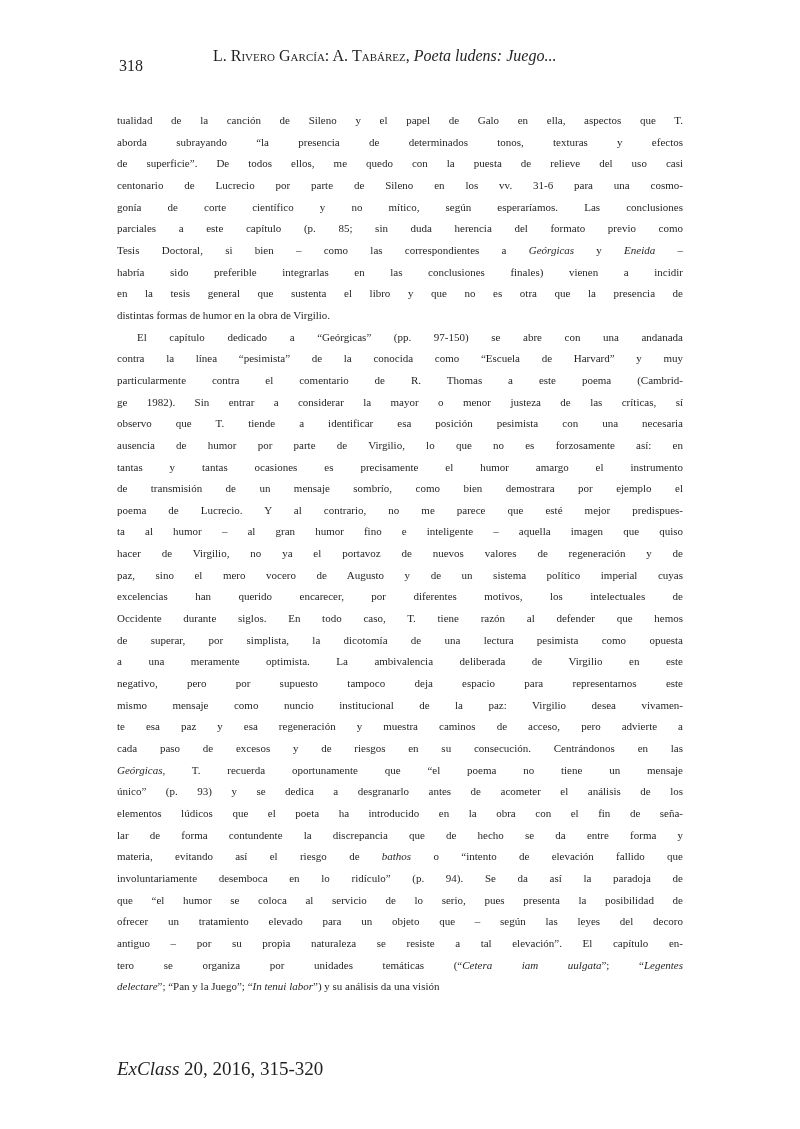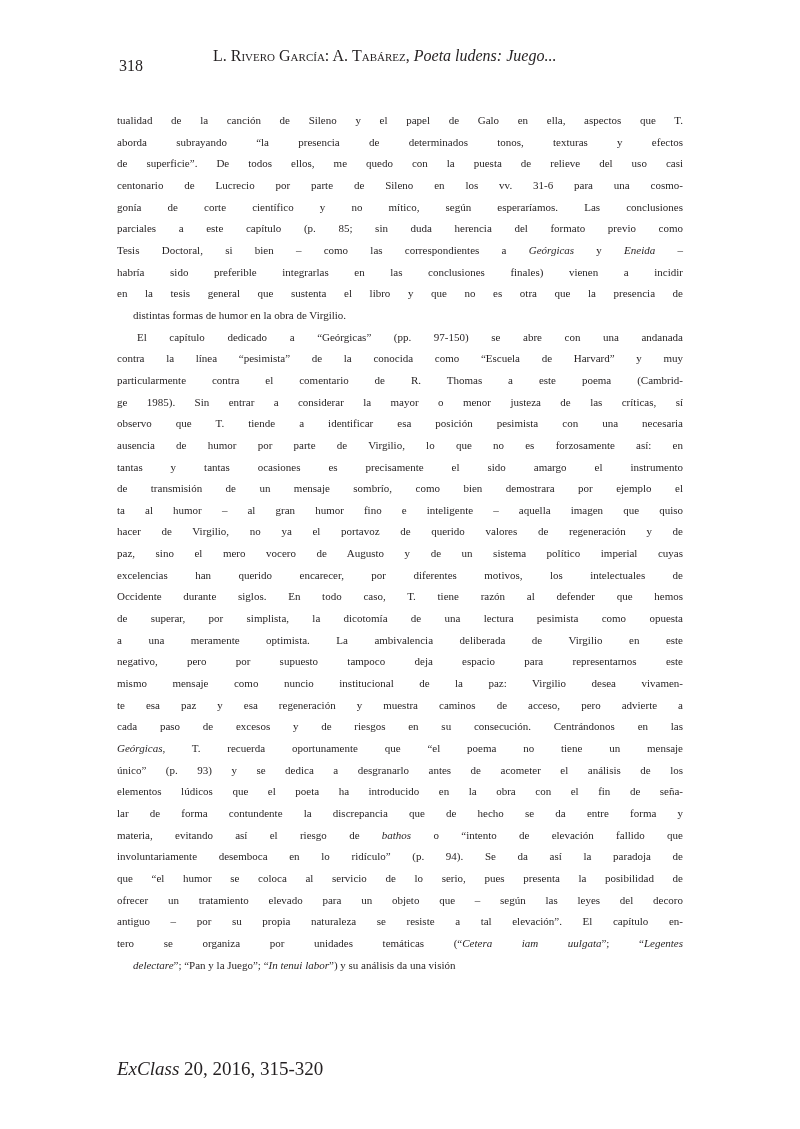--- a/index.html
+++ b/index.html
@@ -6,21 +6,21 @@
   body { width: 800px; height: 1129px; position: relative; overflow: hidden;
          font-family: "Liberation Serif", "DejaVu Serif", serif; color: #231f20; }
   .running-head { position: absolute; top: 44px; left: 117px; width: 566px; height: 24px;
          font-size: 16px; line-height: 24px; }
   .page-num { position: absolute; left: 2px; top: 0; margin-top: 10px; }
   .head-title { position: absolute; left: 96px; top: 0; white-space: nowrap; }
   .sc { font-variant: small-caps; }
   .body-text { position: absolute; top: 110px; left: 117px; width: 566px;
          font-size: 11px; line-height: 21.66px; text-align: justify; hyphens: manual; }
   .line { display: block; text-align: justify; text-align-last: justify; white-space: nowrap; height: 21.66px; }
-  .line.last { text-align-last: left; margin-left: 16px; }
+  .line.last { text-align-last: left; }
   .line.indent { text-indent: 20px; }
   .footer { position: absolute; top: 1059px; left: 117px; font-size: 19px; line-height: 20px; }
   i { font-style: italic; }
 </style>
 </head>
 <body>
 
 <div class="running-head">
   <span class="page-num">318</span>
   <span class="head-title"><span>L. </span><span class="sc">Rivero García</span><span>: A. </span><span class="sc">Tabárez</span><span>, </span><i>Poeta ludens: Juego...</i></span>
@@ -36,27 +36,28 @@
       <div class="line"><span>parciales a este capítulo (p. 85; sin duda herencia del formato previo como</span></div>
       <div class="line"><span>Tesis Doctoral, si bien – como las correspondientes a </span><i>Geórgicas</i><span> y </span><i>Eneida</i><span> –</span></div>
       <div class="line"><span>habría sido preferible integrarlas en las conclusiones finales) vienen a incidir</span></div>
       <div class="line"><span>en la tesis general que sustenta el libro y que no es otra que la presencia de</span></div>
       <div class="line last"><span>distintas formas de humor en la obra de Virgilio.</span></div>
     </div>
   <div id="para-1">
       <div class="line indent"><span>El capítulo dedicado a “Geórgicas” (pp. 97-150) se abre con una andanada</span></div>
       <div class="line"><span>contra la línea “pesimista” de la conocida como “Escuela de Harvard” y muy</span></div>
       <div class="line"><span>particularmente contra el comentario de R. Thomas a este poema (Cambrid-</span></div>
-      <div class="line"><span>ge 1985). Sin entrar a considerar la mayor o menor justeza de las críticas, sí</span></div>
+      <div class="line"><span>ge 1982). Sin entrar a considerar la mayor o menor justeza de las críticas, sí</span></div>
       <div class="line"><span>observo que T. tiende a identificar esa posición pesimista con una necesaria</span></div>
       <div class="line"><span>ausencia de humor por parte de Virgilio, lo que no es forzosamente así: en</span></div>
-      <div class="line"><span>tantas y tantas ocasiones es precisamente el sido amargo el instrumento</span></div>
+      <div class="line"><span>tantas y tantas ocasiones es precisamente el humor amargo el instrumento</span></div>
       <div class="line"><span>de transmisión de un mensaje sombrío, como bien demostrara por ejemplo el</span></div>
+      <div class="line"><span>poema de Lucrecio. Y al contrario, no me parece que esté mejor predispues-</span></div>
       <div class="line"><span>ta al humor – al gran humor fino e inteligente – aquella imagen que quiso</span></div>
-      <div class="line"><span>hacer de Virgilio, no ya el portavoz de querido valores de regeneración y de</span></div>
+      <div class="line"><span>hacer de Virgilio, no ya el portavoz de nuevos valores de regeneración y de</span></div>
       <div class="line"><span>paz, sino el mero vocero de Augusto y de un sistema político imperial cuyas</span></div>
       <div class="line"><span>excelencias han querido encarecer, por diferentes motivos, los intelectuales de</span></div>
       <div class="line"><span>Occidente durante siglos. En todo caso, T. tiene razón al defender que hemos</span></div>
       <div class="line"><span>de superar, por simplista, la dicotomía de una lectura pesimista como opuesta</span></div>
       <div class="line"><span>a una meramente optimista. La ambivalencia deliberada de Virgilio en este</span></div>
       <div class="line"><span>negativo, pero por supuesto tampoco deja espacio para representarnos este</span></div>
       <div class="line"><span>mismo mensaje como nuncio institucional de la paz: Virgilio desea vivamen-</span></div>
       <div class="line"><span>te esa paz y esa regeneración y muestra caminos de acceso, pero advierte a</span></div>
       <div class="line"><span>cada paso de excesos y de riesgos en su consecución. Centrándonos en las</span></div>
       <div class="line"><i>Geórgicas</i><span>, T. recuerda oportunamente que “el poema no tiene un mensaje</span></div>

